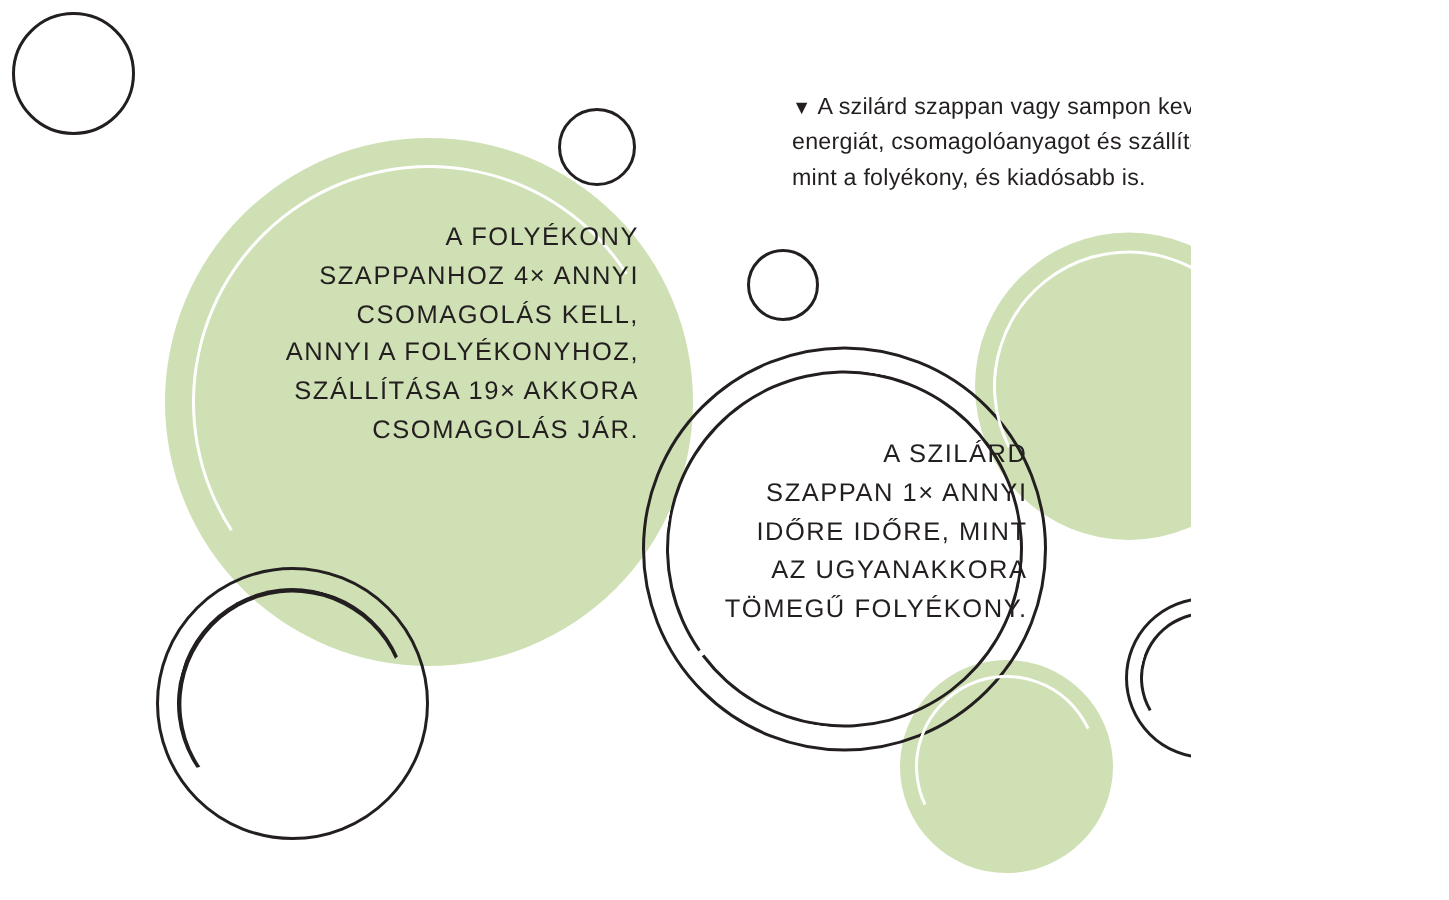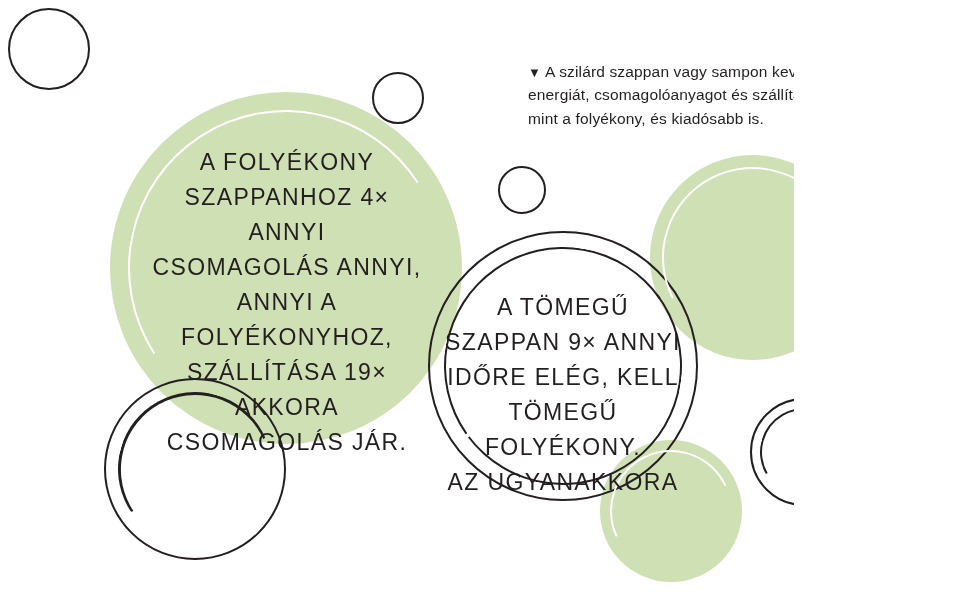--- a/index.html
+++ b/index.html
@@ -60,25 +60,25 @@
   .hl-dark {
     border-top-color: #231f20;
     border-left-color: #231f20;
   }
   .hl-dark-br {
     border-bottom-color: #231f20;
     border-right-color: #231f20;
   }
   .block-text {
     position: absolute;
-    text-align: center;
+    text-align: right;
     color: #231f20;
     letter-spacing: 0.06em;
     line-height: 1.52;
-    font-size: 23px;
+    font-size: 17px;
   }
   .note {
     position: absolute;
     color: #231f20;
     font-size: 15.5px;
     line-height: 1.5;
     letter-spacing: 0.01em;
   }
   .note .marker {
     font-size: 13px;
@@ -112,28 +112,28 @@
   <div class="highlight hl-dark" style="left:118px; top:392px; width:154px; height:154px; transform: rotate(16deg); border-top-width:3px; border-left-width:3px;"></div>
   <div class="highlight hl-dark" style="left:760px; top:408px; width:88px; height:88px; transform: rotate(15deg);"></div>
 
   <div class="note" style="left:528px; top:60px; width:356px;">
     <span class="marker">▼</span><span>A szilárd szappan vagy sampon kevesebb energiát, csomagolóanyagot és szállítást igényel, mint a folyékony, és kiadósabb is.</span>
   </div>
 
   <div class="block-text" style="left:148px; top:145px; width:278px;">
     <div>A FOLYÉKONY</div>
     <div>SZAPPANHOZ 4× ANNYI</div>
-    <div>CSOMAGOLÁS ANNYI,</div>
+    <div>CSOMAGOLÁS KELL,</div>
     <div>ANNYI A FOLYÉKONYHOZ,</div>
     <div>SZÁLLÍTÁSA 19× AKKORA</div>
     <div>CSOMAGOLÁS JÁR.</div>
   </div>
 
   <div class="block-text" style="left:441px; top:290px; width:244px;">
-    <div>A TÖMEGŰ</div>
-    <div>SZAPPAN 9× ANNYI</div>
-    <div>IDŐRE ELÉG, KELL</div>
+    <div>A SZILÁRD</div>
+    <div>SZAPPAN 1× ANNYI</div>
+    <div>IDŐRE IDŐRE, MINT</div>
+    <div>AZ UGYANAKKORA</div>
     <div>TÖMEGŰ FOLYÉKONY.</div>
-    <div>AZ UGYANAKKORA</div>
   </div>
 
   <div class="bottom-rule"></div>
 </div>
 
 </body></html>

